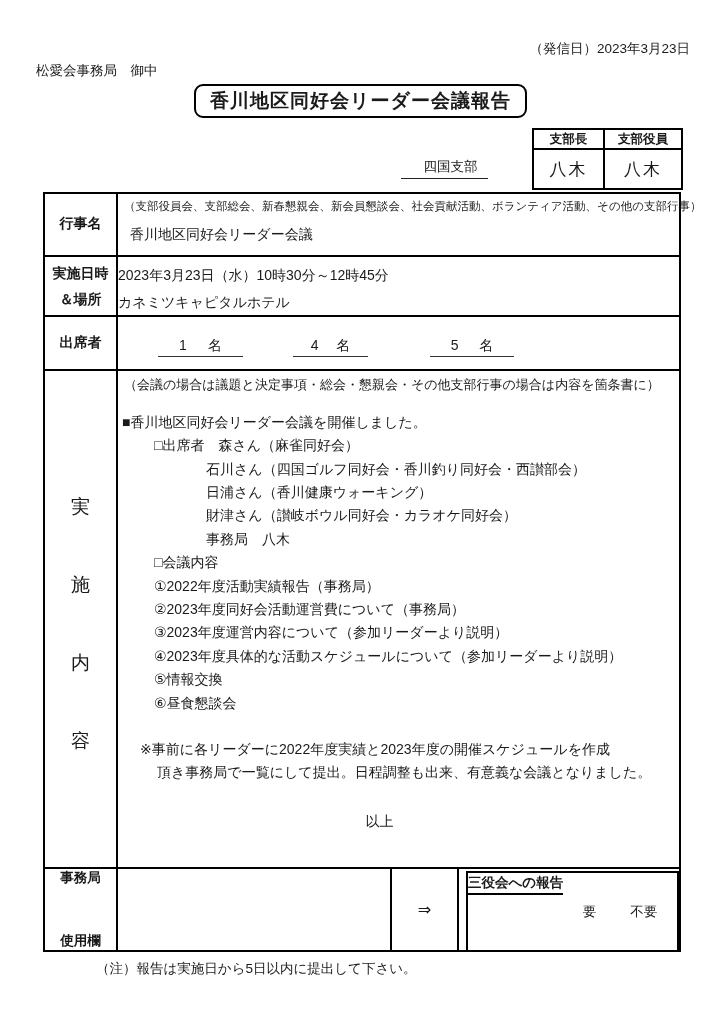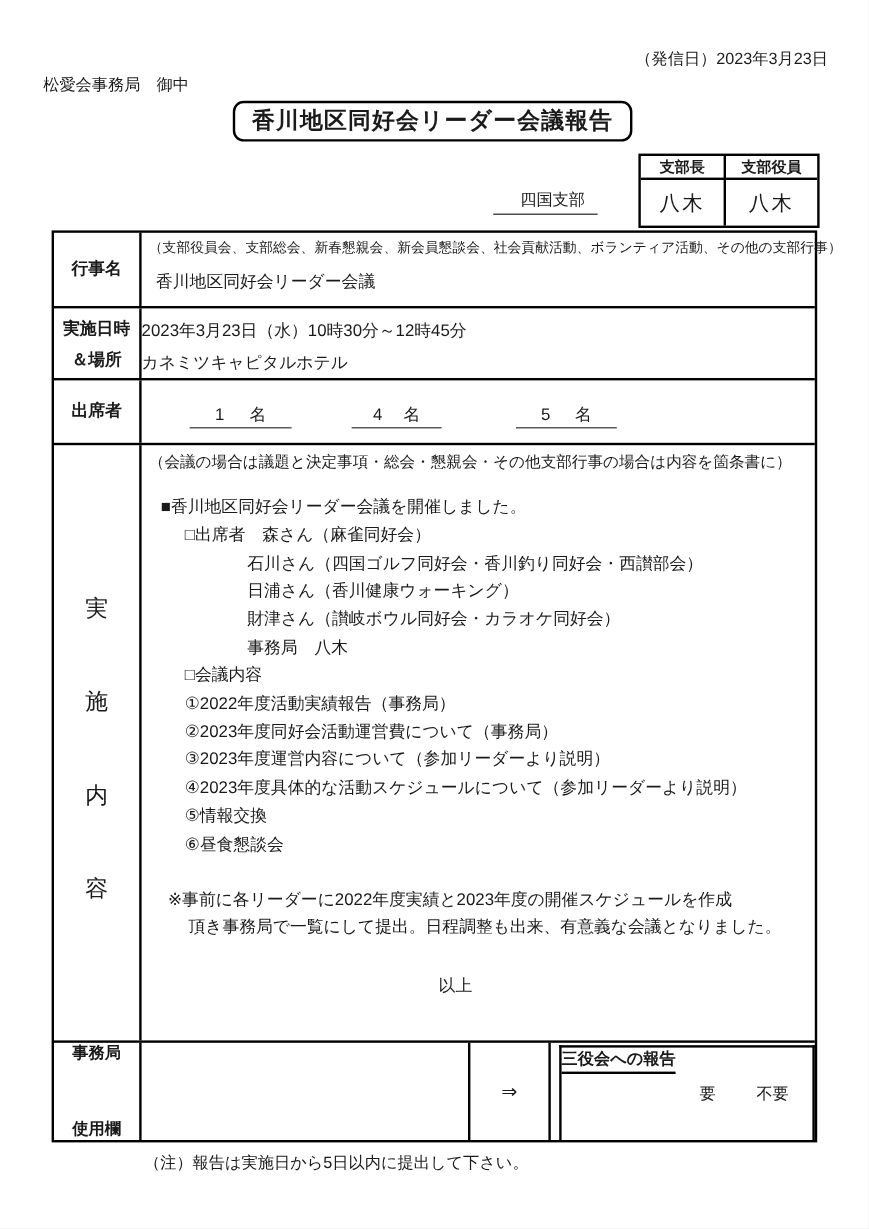--- a/index.html
+++ b/index.html
@@ -9,21 +9,21 @@
     overflow:hidden;margin:0 auto;
   }
   .date-line{position:absolute;top:40px;right:34px;font-size:13.5px;}
   .addressee{position:absolute;top:62px;left:36px;font-size:13.5px;}
   .title-box{
     position:absolute;top:84px;left:194px;width:329px;height:30px;
     border:2.5px solid #000;border-radius:9px;display:flex;align-items:center;
     justify-content:center;font-size:19px;font-weight:600;letter-spacing:1px;
   }
   .branch{
-    position:absolute;top:158px;left:411px;width:87px;text-align:center;
+    position:absolute;top:158px;left:401px;width:87px;text-align:center;
     padding-left:12px;padding-bottom:2px;border-bottom:1.5px solid #222;
     font-size:13.5px;box-sizing:border-box;
   }
   
   .stamp-table{
     position:absolute;top:128px;left:532px;width:147px;border:2px solid #000;
     display:grid;grid-template-columns:71px 1fr;grid-template-rows:20px 38px;
   }
   .stamp-table .cell{display:flex;align-items:center;justify-content:center;}
   .stamp-table .hdr{font-size:12.5px;font-weight:700;border-bottom:2px solid #000;}
@@ -53,21 +53,21 @@
     display:inline-flex;justify-content:space-evenly;align-items:baseline;
     border-bottom:1.5px solid #333;font-size:14px;padding-bottom:1px;
   }
   .g1{margin-left:40px;width:85px;}
   .g2{margin-left:50px;width:75px;}
   .g3{margin-left:62px;width:84px;}
   .vlabel{font-weight:400;font-size:19px;gap:52px;padding-top:10px;}
   .r4 .note{font-size:13px;padding:5px 0 0 6px;white-space:nowrap;}
   .detail-lines{margin-top:17px;}
   .dline{font-size:14px;line-height:23.4px;white-space:nowrap;}
-  .l-flush{padding-left:16px;}
+  .l-flush{padding-left:4px;}
   .l-sq{padding-left:36px;}
   .l-num{padding-left:36px;}
   .l-name{padding-left:88px;}
   .l-star{padding-left:22px;margin-top:23px;}
   .l-cont{padding-left:39px;}
   .closing{font-size:14px;text-align:center;padding-right:86px;margin-top:28px;padding-left:48px;}
   .r5 .label-cell{font-size:13.5px;line-height:18px;gap:45px;}
   .arrow-cell{
     position:absolute;left:272px;top:0;bottom:0;width:69px;
     border-left:2px solid #000;border-right:2px solid #000;
@@ -76,21 +76,21 @@
   .report-box{
     position:absolute;left:348px;top:2px;right:0;bottom:0;
     border:2px solid #000;border-bottom:none;box-sizing:border-box;
     display:flex;flex-direction:row;
   }
   .report-hdr{
     height:20px;border-bottom:2px solid #000;display:flex;align-items:center;
     justify-content:center;font-weight:700;font-size:13.5px;
   }
   .report-opts{flex:1;display:flex;align-items:center;justify-content:center;gap:34px;font-size:13.5px;}
-  .footer-note{position:absolute;top:960px;left:120px;font-size:13.5px;}
+  .footer-note{position:absolute;top:960px;left:96px;font-size:13.5px;}
 </style>
 </head>
 <body>
 
 <div class="page">
 
   <div class="date-line">（発信日）2023年3月23日</div>
   <div class="addressee">松愛会事務局　御中</div>
 
   <div class="title-box">

